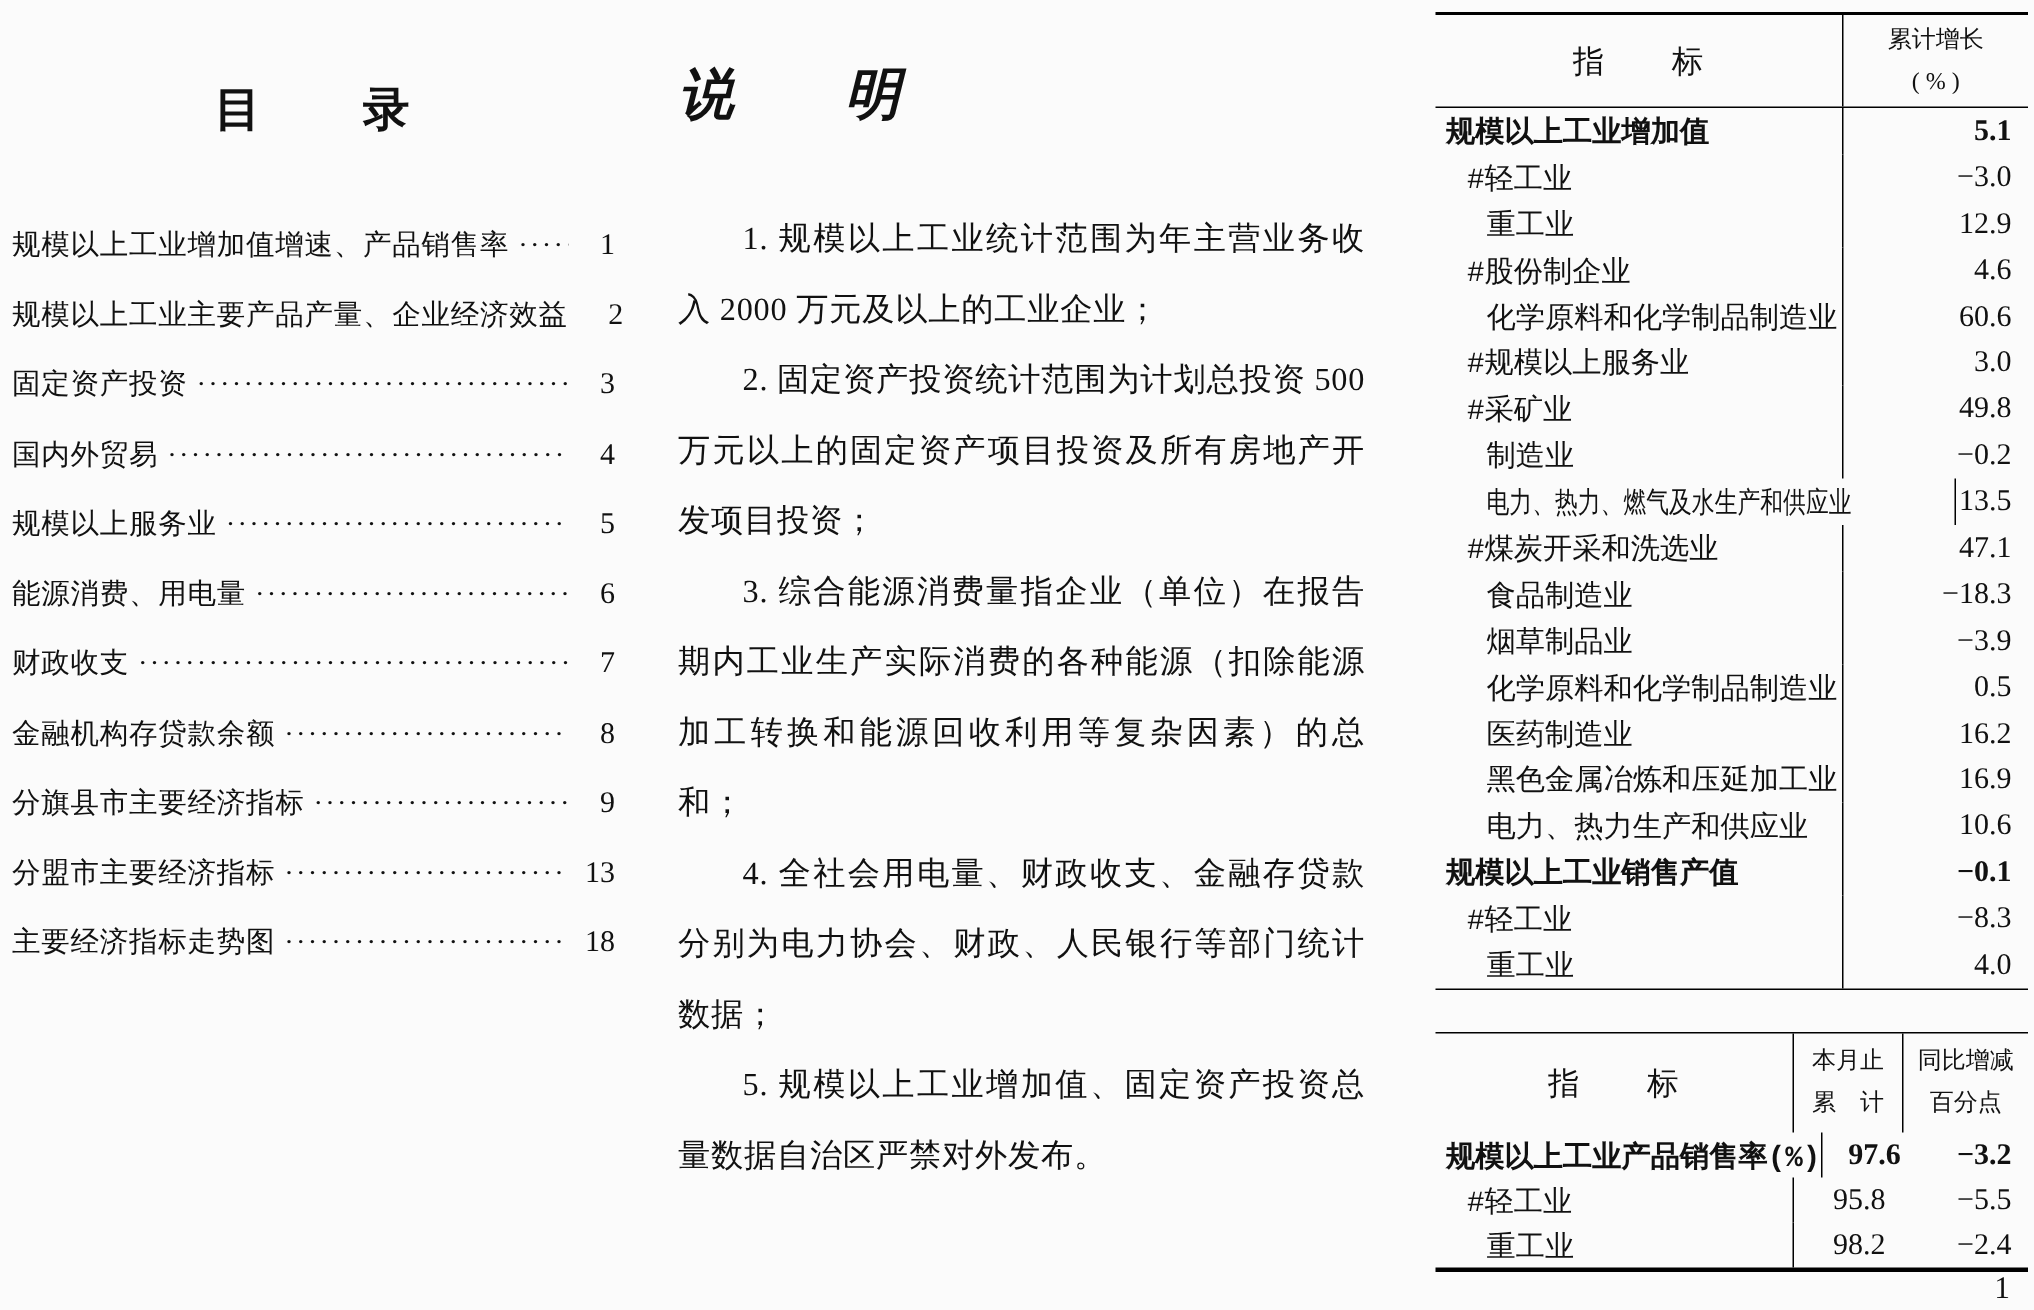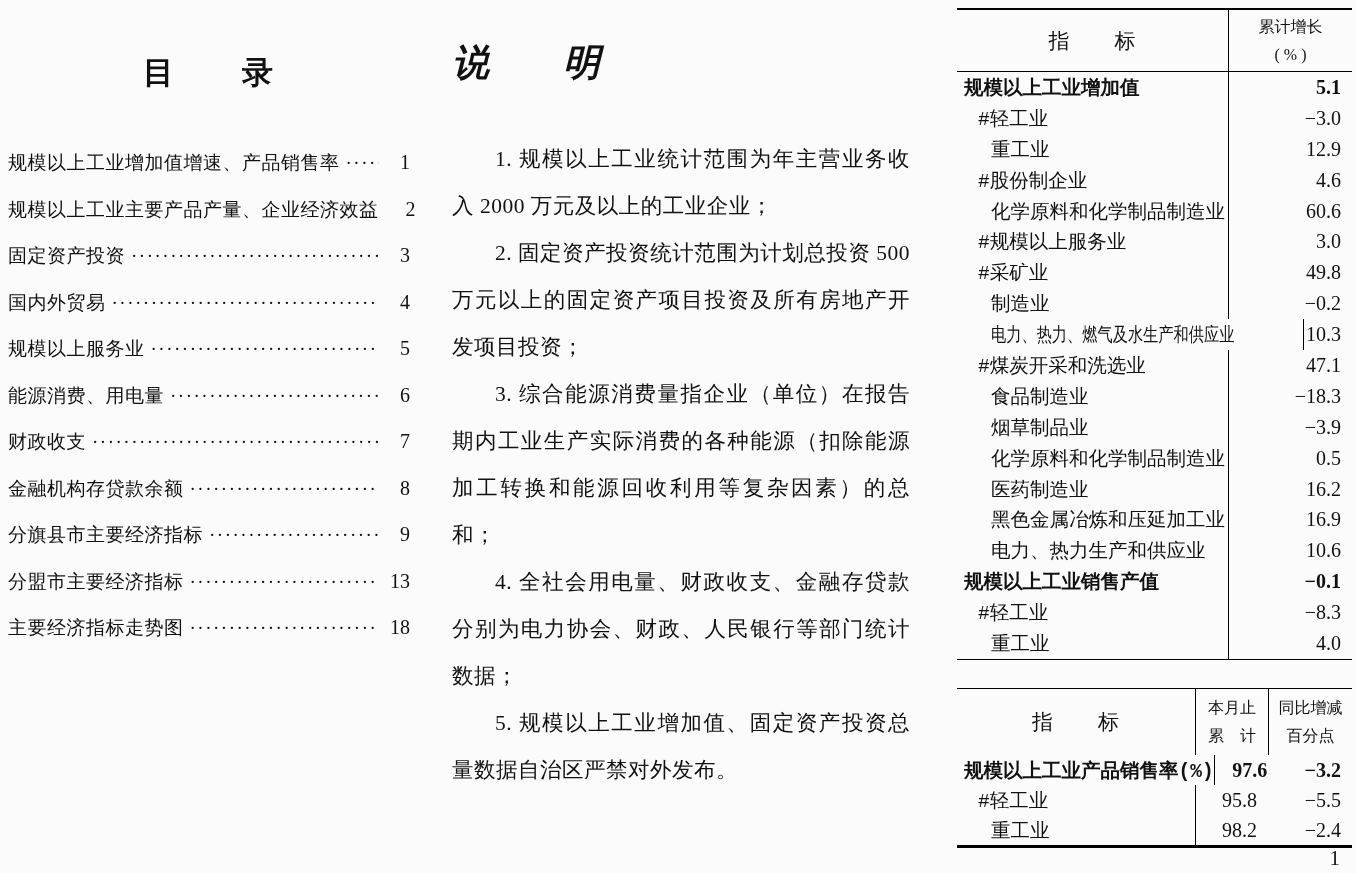--- a/index.html
+++ b/index.html
@@ -222,21 +222,21 @@
       <div class="trow">
         <div class="rlabel lv1">#采矿业</div>
         <div class="rval b-left t1-val-col">49.8</div>
       </div>
       <div class="trow">
         <div class="rlabel lv2">制造业</div>
         <div class="rval b-left t1-val-col">−0.2</div>
       </div>
       <div class="trow">
         <div class="rlabel lv2 squeeze"><span>电力、热力、燃气及水生产和供应业</span></div>
-        <div class="rval b-left t1-val-col">10.3</div>
+        <div class="rval b-left t1-val-col">13.5</div>
       </div>
       <div class="trow">
         <div class="rlabel lv1">#煤炭开采和洗选业</div>
         <div class="rval b-left t1-val-col">47.1</div>
       </div>
       <div class="trow">
         <div class="rlabel lv2">食品制造业</div>
         <div class="rval b-left t1-val-col">−18.3</div>
       </div>
       <div class="trow">

